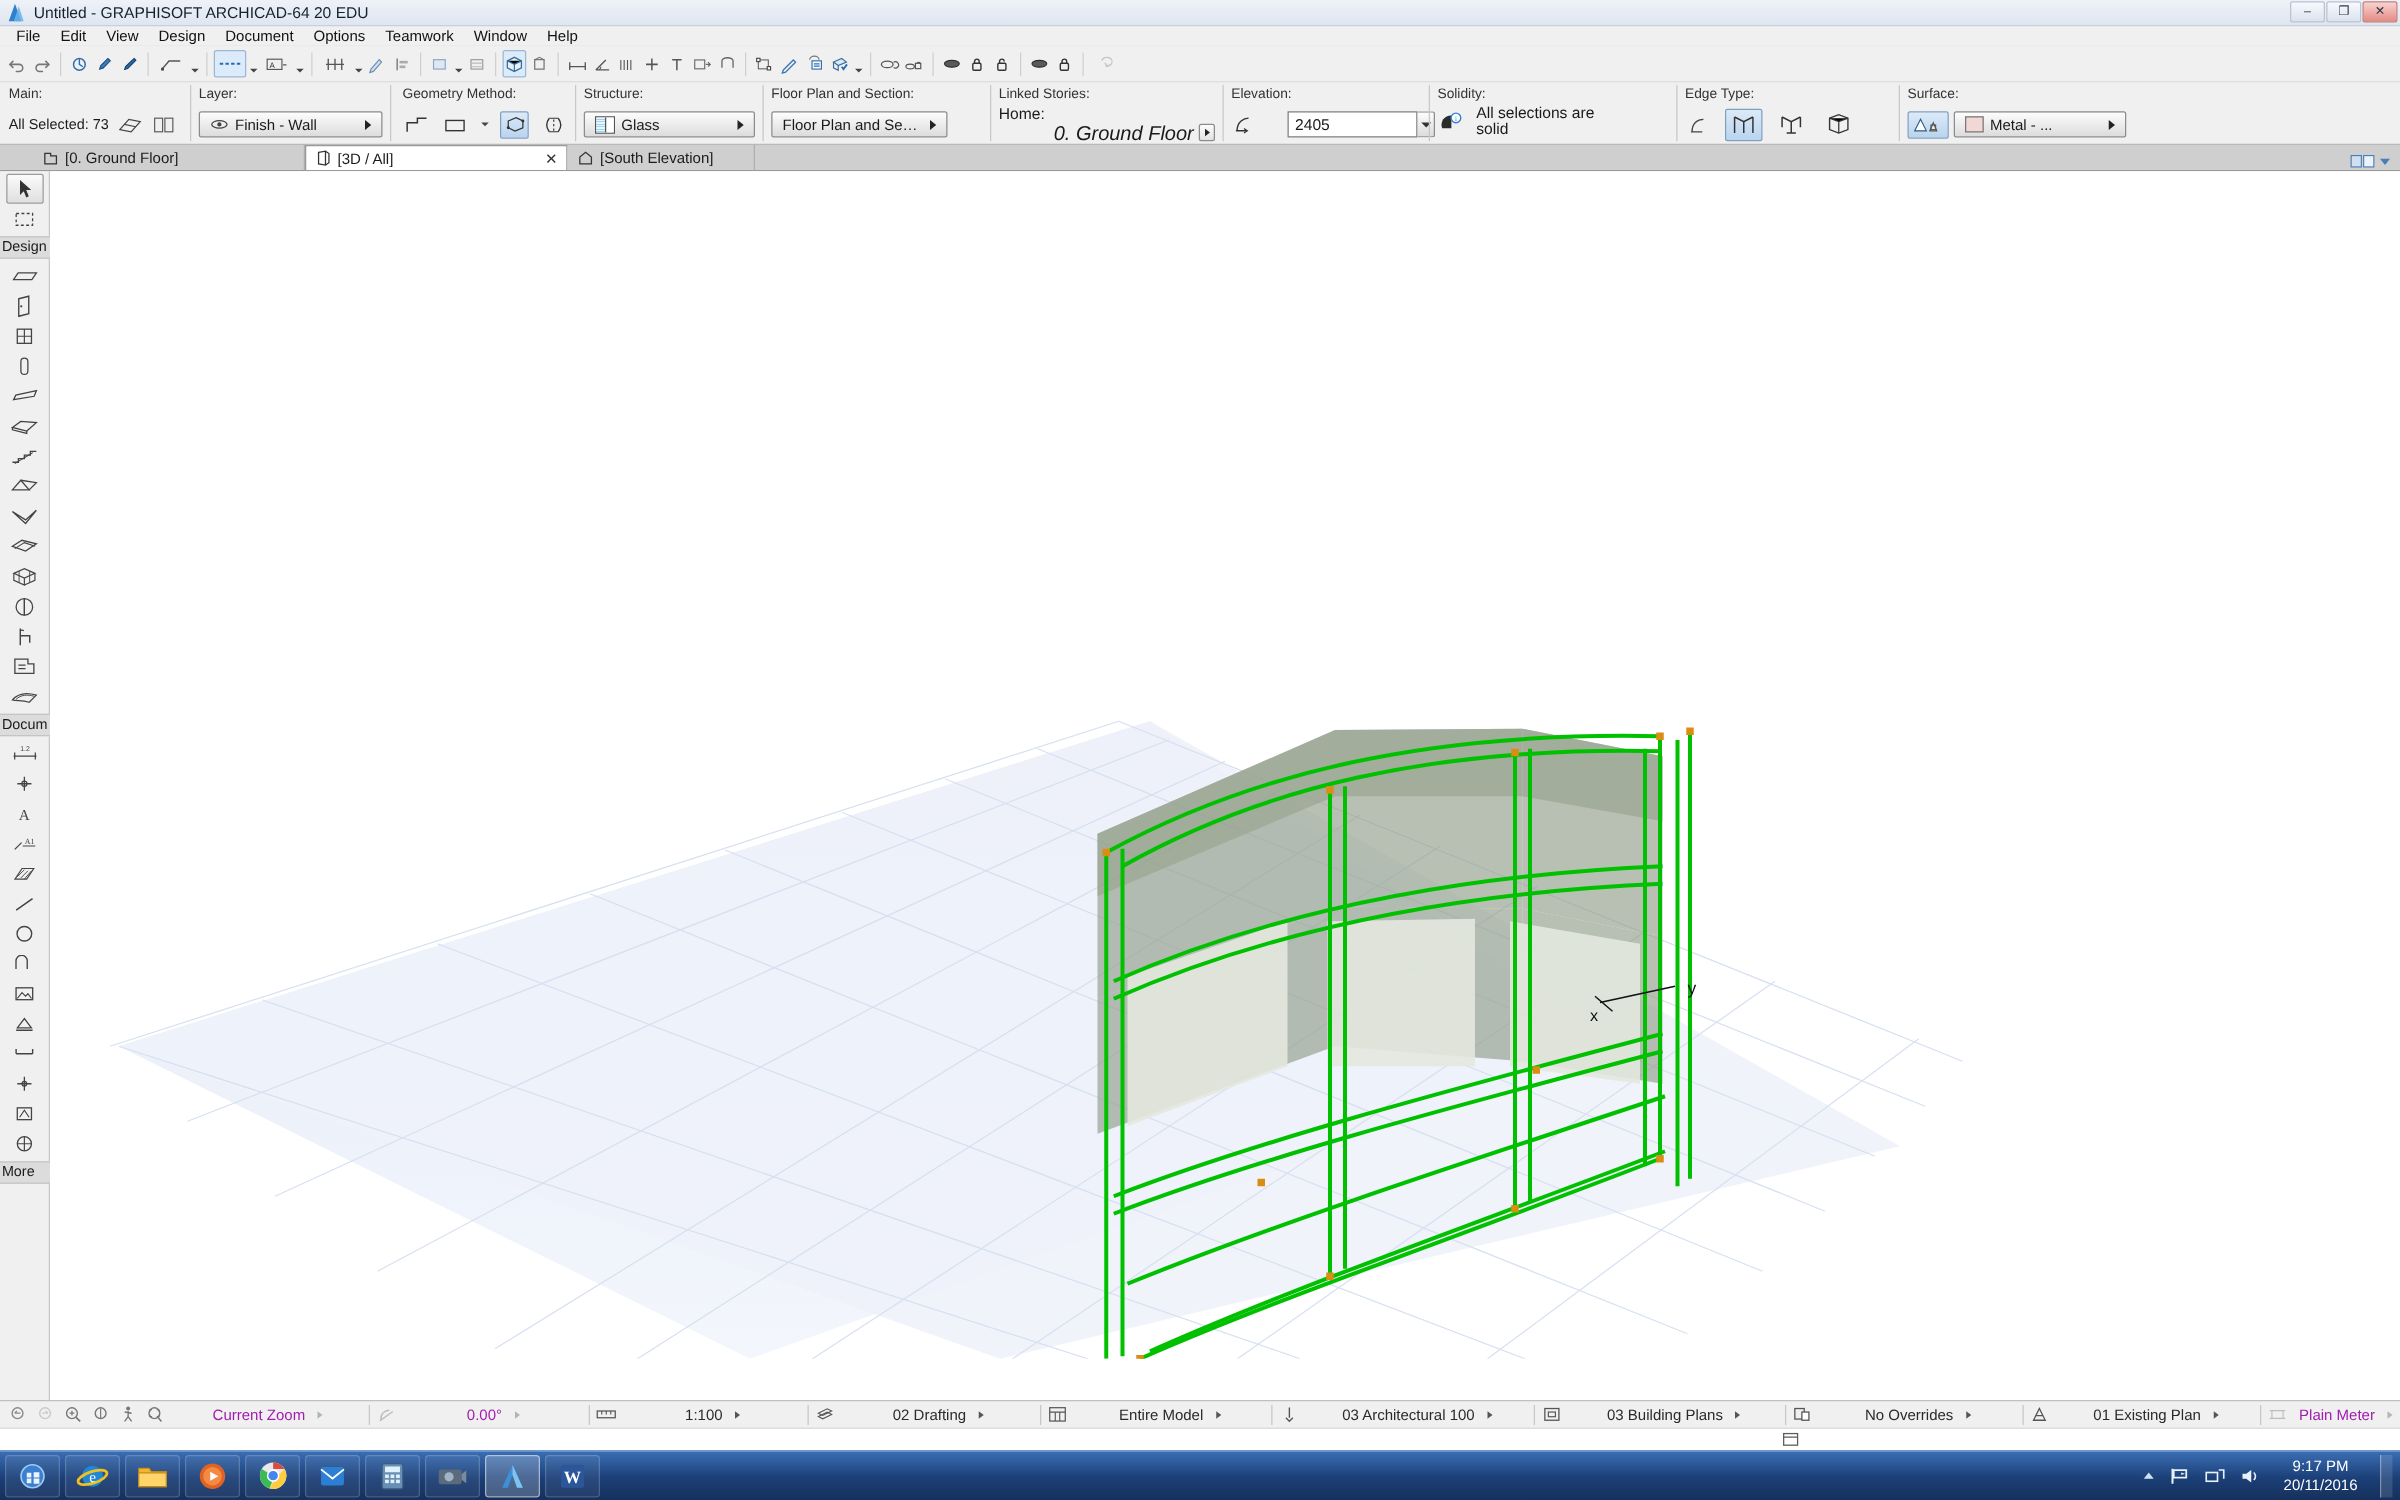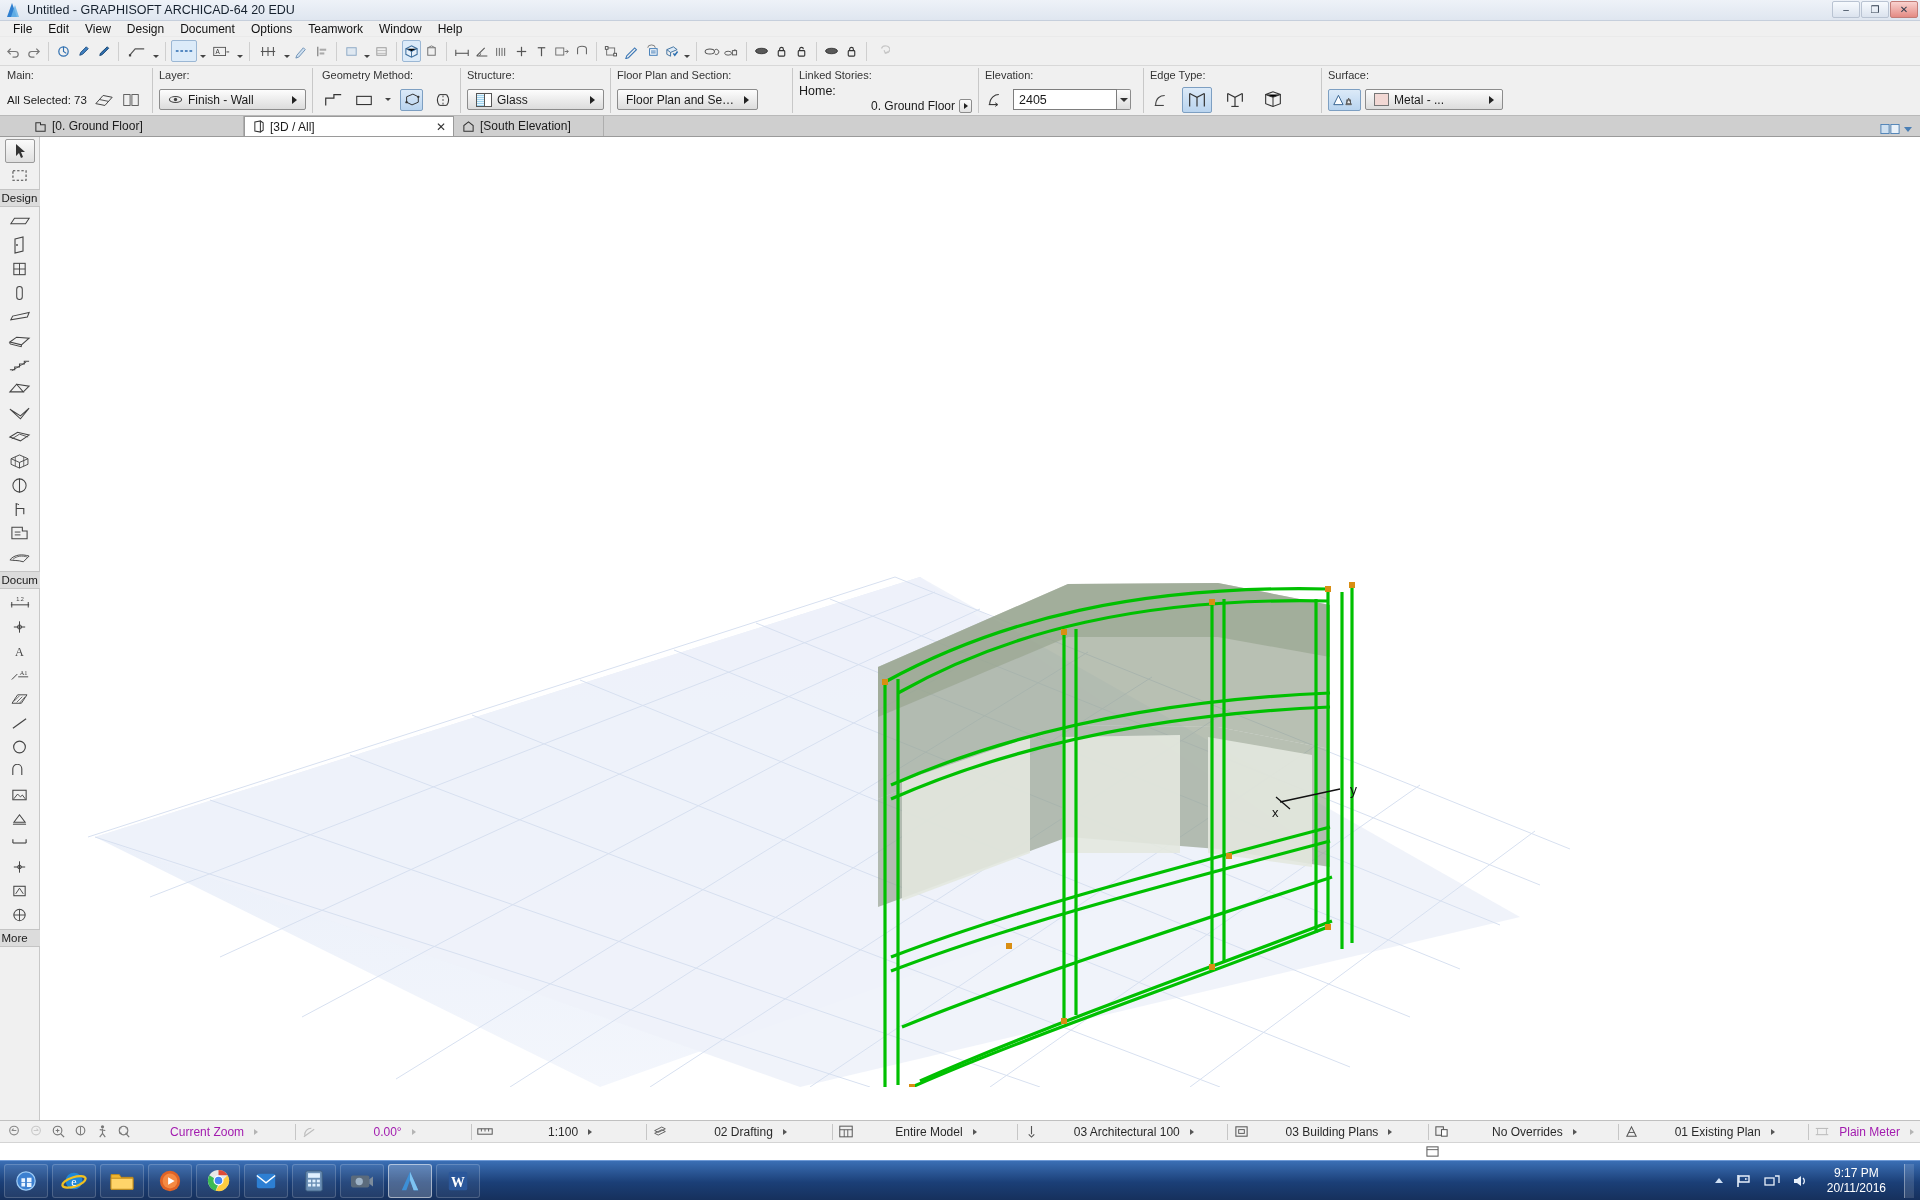--- a/index.html
+++ b/index.html
@@ -90,21 +90,21 @@
   .layericon{ width:15px;height:11px; }
   .swatch{ width:15px;height:13px;border:1px solid #777; background:#f2d8d4;}
   .glassico{ width:16px;height:14px; border:1px solid #555; display:flex; }
   .glassico i{ display:block; width:50%; height:100%; }
   .glassico i.a{ background:repeating-linear-gradient(0deg,#9fd3ee 0 1px,#e7f5fd 1px 2px); }
   .glassico i.b{ background:#fff; border-left:1px solid #555; }
   .spin{ width:14px;height:21px; border:1px solid #8c8c8c; border-left:0; border-radius:0 2px 2px 0;
          background:linear-gradient(#fdfdfd,#dcdcdc); display:flex;align-items:center;justify-content:center; }
   .spin:after{content:"";border-left:4px solid transparent;border-right:4px solid transparent;border-top:4px solid #333;}
   .txtin{ height:21px;border:1px solid #7d7d7d; background:#fff; display:flex;align-items:center;padding:0 5px;font-size:12.5px; }
-  .homeval{ font-size:12px; display:flex; align-items:flex-start; gap:4px; }
+  .homeval{ font-size:16px; display:flex; align-items:flex-start; gap:4px;font-style:italic; }
   .arrbox{ width:13px;height:14px;border:1px solid #8c8c8c;background:linear-gradient(#fcfcfc,#e2e2e2);
            display:flex;align-items:center;justify-content:center;border-radius:2px;}
   .arrbox:after{content:"";border-top:3.5px solid transparent;border-bottom:3.5px solid transparent;border-left:4.5px solid #222;}
   .solidtxt{ font-size:12.5px; line-height:13px; }
 
   
   .tabbar{
     height:21px; background:#cfcfcf; display:flex; align-items:flex-end;
     border-bottom:1px solid #9a9a9a; padding-left:26px; position:relative;
   }
@@ -525,35 +525,51 @@
       <div class="iblabel">Linked Stories:</div>
       <div style="font-size:12.5px;margin-bottom:1px">Home:</div>
       <div class="homeval" style="justify-content:flex-end">
         <span>0. Ground Floor</span>
         <span class="arrbox"></span>
       </div>
     </div>
 
     <div class="ibsec" style="width:165px">
       <div class="iblabel">Elevation:</div>
-      <div class="ibrow" style="gap:4px">
+      <div class="ibrow" style="gap:21px">
         <div class="btnflat">
           <svg width="22" height="18" viewBox="0 0 24 18">
               <path d="M4 14 C4 6 10 3 14 3" fill="none" stroke="#333" stroke-width="1.2"></path>
               <line x1="3" y1="14" x2="12" y2="14" stroke="#333" stroke-width="1.2"></line>
               <path d="M10 12 l3 2 -3 2" fill="none" stroke="#333" stroke-width="1"></path>
             </svg>
         </div>
         <div style="display:flex">
           <div class="txtin" style="width:104px">2405</div>
           <div class="spin"></div>
         </div>
       </div>
     </div>
 
+    <div class="ibsec" style="width:198px">
+      <div class="iblabel">Solidity:</div>
+      <div class="ibrow" style="gap:7px;align-items:flex-start">
+        <div class="btnflat" style="height:28px">
+          <svg width="22" height="18" viewBox="0 0 24 18">
+              <path d="M3 14 a8 8 0 0 1 8 -11 l0 11 z" fill="#2b2b2b"></path>
+              <circle cx="15" cy="5" r="4.2" fill="#fff" stroke="#2f7fd0" stroke-width="1.2"></circle>
+              <text x="15" y="7.6" font-size="6" text-anchor="middle" fill="#2f7fd0" font-family="Liberation Serif">i</text>
+            </svg>
+        </div>
+        <div class="solidtxt">
+          <div>All selections are</div>
+          <div>solid</div>
+        </div>
+      </div>
+    </div>
 
     <div class="ibsec" style="width:178px">
       <div class="iblabel">Edge Type:</div>
       <div class="ibrow" style="gap:8px">
         <div class="btnflat">
           <svg width="20" height="18" viewBox="0 0 22 18">
               <path d="M4 15 C4 7 9 4 14 4" fill="none" stroke="#444" stroke-width="1.2"></path>
               <line x1="3" y1="15" x2="13" y2="15" stroke="#444" stroke-width="1.2"></line>
             </svg>
         </div>

